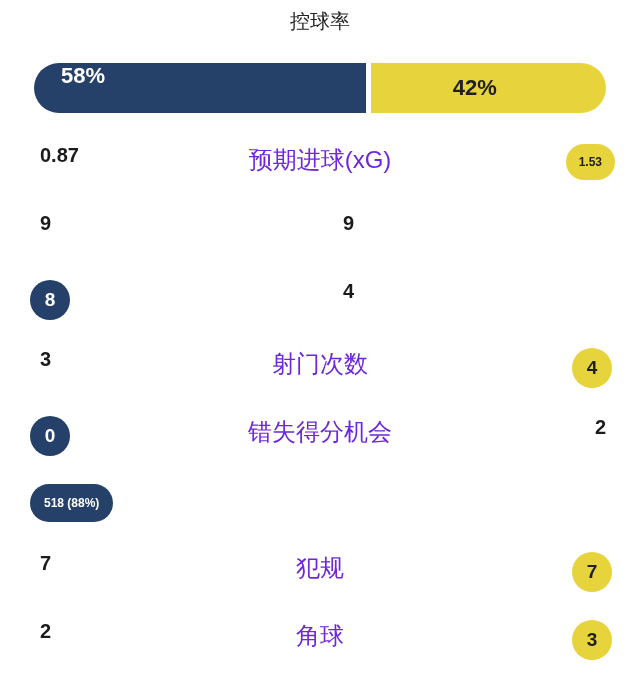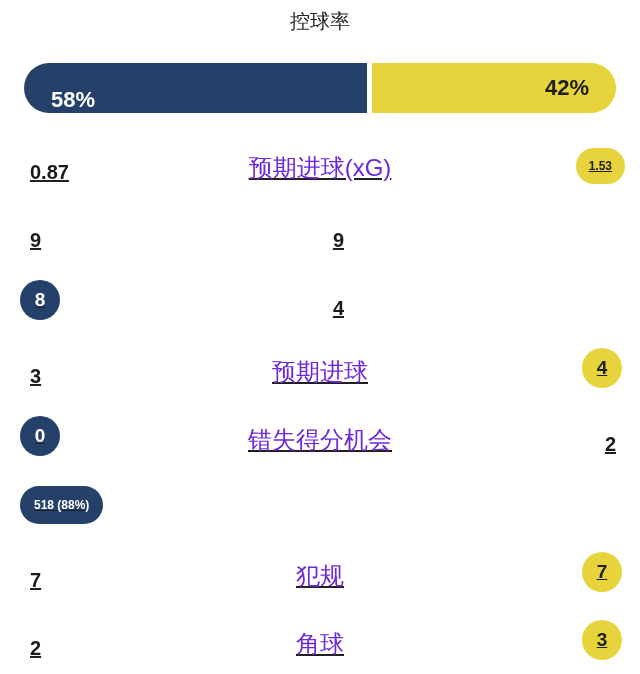--- a/index.html
+++ b/index.html
@@ -9,57 +9,56 @@
     --white:#ffffff;
   }
   *{box-sizing:border-box;margin:0;padding:0;}
   html,body{background:#ffffff;}
   body{
     width:640px;height:674px;
     font-family:"Liberation Sans","DejaVu Sans",sans-serif;
     color:var(--text);
     overflow:hidden;
   }
-  .panel{width:640px;height:674px;padding:0 24px;}
+  .panel{width:640px;height:674px;padding:0 34px;}
   .title{
     padding-top:9px;
     text-align:center;
     font-size:20px;
     line-height:24px;
     color:#222;
   }
   .poss-bar{
     margin-top:30px;
     height:50px;
     display:flex;
     gap:5px;
   }
   .poss-home{
     background:var(--navy);
     border-radius:25px 0 0 25px;
-    display:flex;align-items:flex-end;
+    display:flex;align-items:flex-start;
     padding-left:27px;
     color:var(--white);
     font-size:22px;font-weight:bold;
   }
   .poss-away{
     background:var(--yellow);
     border-radius:0 25px 25px 0;
     flex:1;
-    display:flex;align-items:center;justify-content:flex-end;
+    display:flex;align-items:center;justify-content:center;
     padding-right:27px;
     color:var(--text);
     font-size:22px;font-weight:bold;
   }
   .stat-row{
     height:40px;
     margin-top:28px;
     display:flex;
-    align-items:flex-end;
-    text-decoration:underline;
+    align-items:flex-start;
   }
   .stat-row.first{margin-top:31px;}
   .cell-home{width:160px;display:flex;justify-content:flex-start;align-items:center;}
   .cell-label{flex:1;text-align:center;font-size:24px;color:#6d28d9;}
   .cell-away{width:160px;display:flex;justify-content:flex-end;align-items:center;}
   .val{font-size:20px;font-weight:bold;color:#1b1b1b;}
   .cell-home .val.plain{padding-left:6px;}
   .circle{
     width:40px;height:40px;border-radius:50%;
     display:flex;align-items:center;justify-content:center;
@@ -117,21 +116,21 @@
       </div>
     <div class="cell-away">
         <span class="val">4</span>
       </div>
   </div>
 
   <div class="stat-row">
     <div class="cell-home">
         <span class="val plain">3</span>
       </div>
-    <div class="cell-label">预期进球</div>
+    <div class="cell-label">射门次数</div>
     <div class="cell-away">
         <span class="circle yellow">4</span>
       </div>
   </div>
 
   <div class="stat-row">
     <div class="cell-home">
         <span class="circle navy">0</span>
       </div>
     <div class="cell-label">错失得分机会</div>

